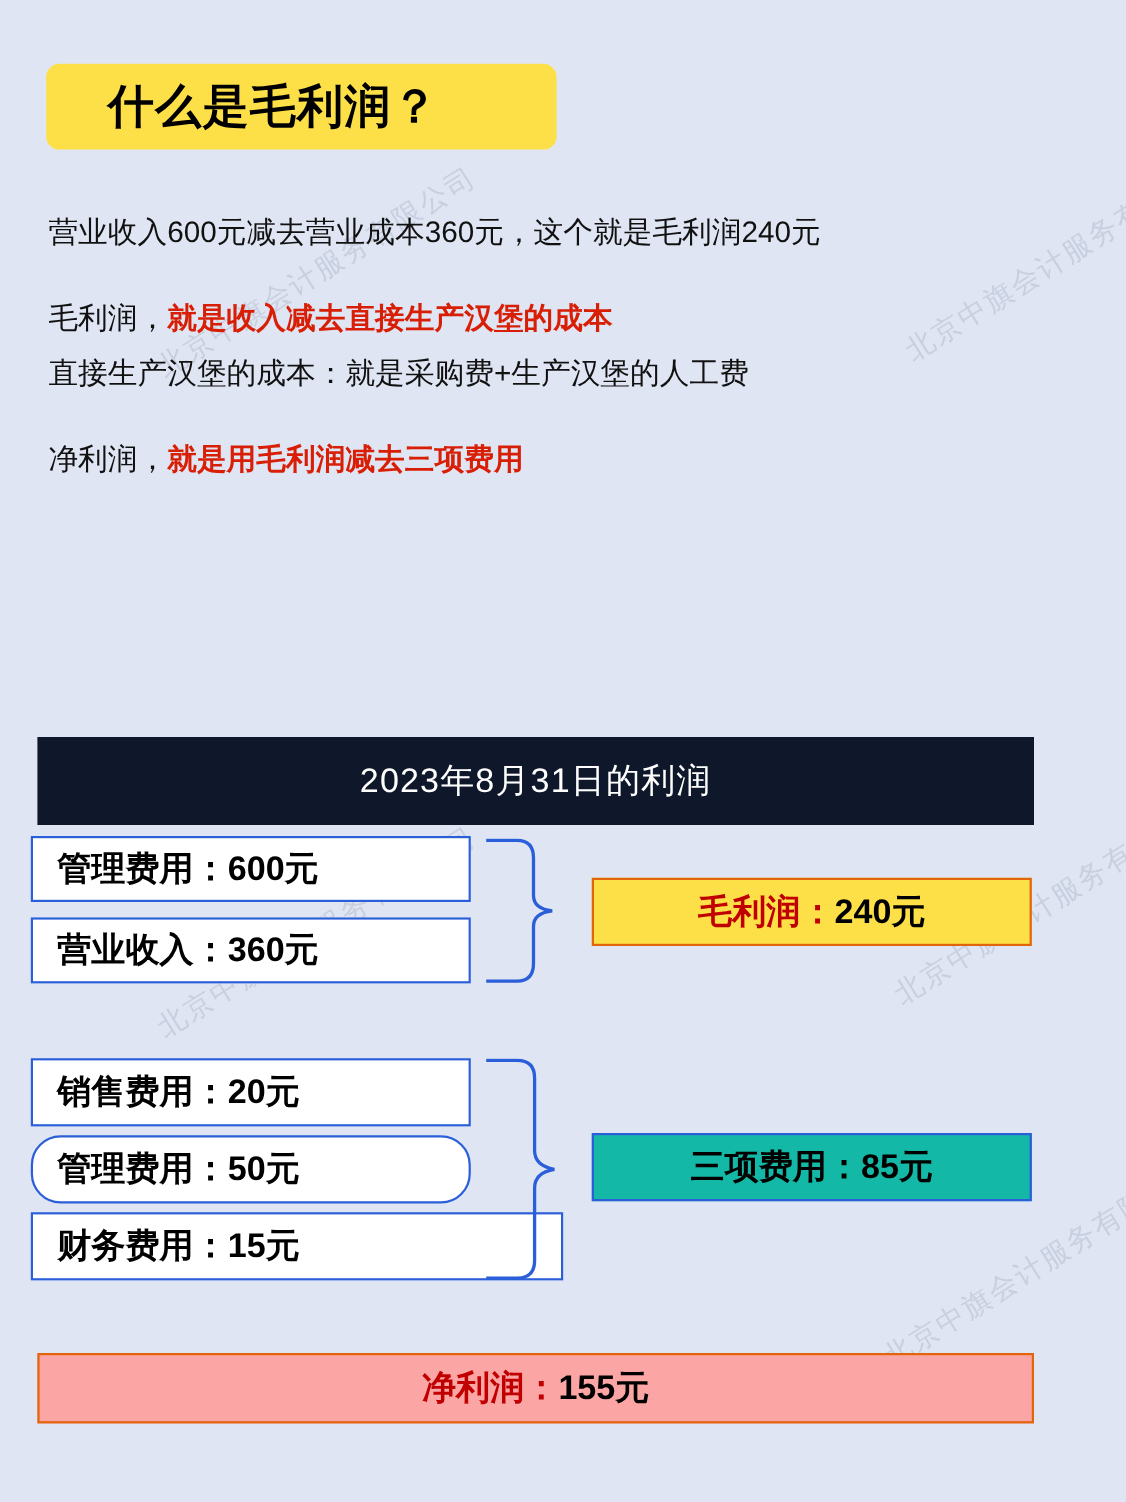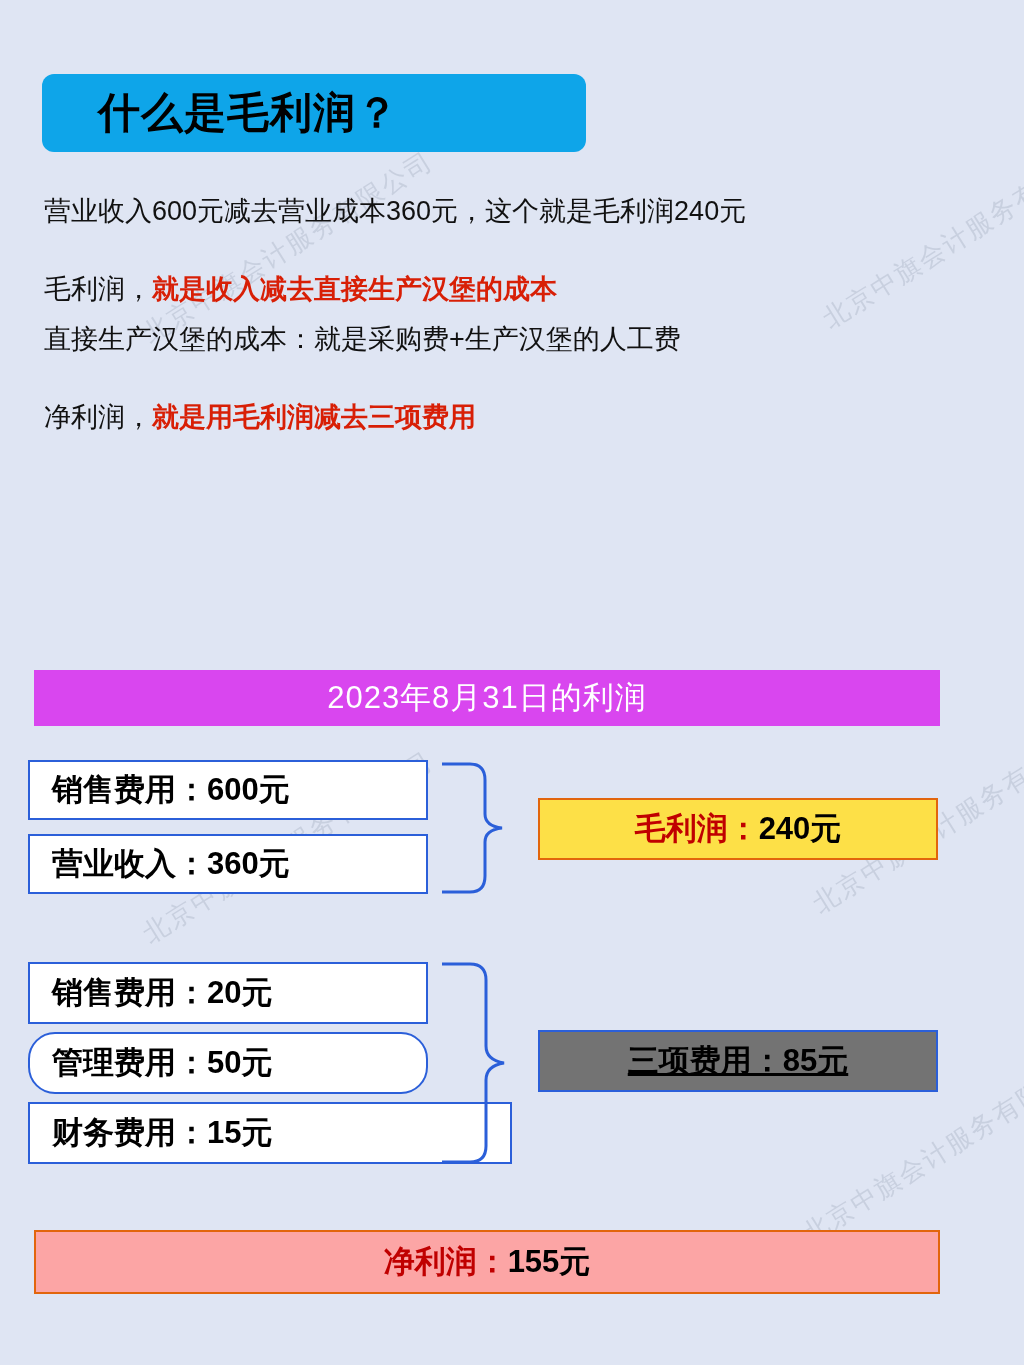--- a/index.html
+++ b/index.html
@@ -24,24 +24,24 @@
     transform: rotate(-32deg);
     white-space: nowrap;
     pointer-events: none;
     letter-spacing: 2px;
   }
 
   
   .title-box {
     position: absolute;
     left: 42px;
-    top: 74px;
-    width: 544px;
+    top: 58px;
+    width: 464px;
     height: 78px;
-    background: #0ea5e9;
+    background: #fde047;
     border-radius: 12px;
     display: flex;
     align-items: center;
   }
   .title-text {
     margin-left: 56px;
     font-size: 42px;
     font-weight: bold;
     color: #000;
     letter-spacing: 1px;
@@ -64,22 +64,22 @@
     font-weight: bold;
   }
   .wrapline { white-space: normal; }
 
   
   .band {
     position: absolute;
     left: 34px;
     top: 670px;
     width: 906px;
-    height: 56px;
-    background: #d946ef;
+    height: 80px;
+    background: #0f172a;
     display: flex;
     align-items: center;
     justify-content: center;
   }
   .band-text {
     color: #ffffff;
     font-size: 31px;
     letter-spacing: 1px;
   }
 
@@ -114,27 +114,26 @@
     color: #000;
     white-space: nowrap;
   }
   .out-cell span em {
     font-style: normal;
     color: #c00000;
   }
 
   .blue-box {
     position: absolute;
-    background: #737373;
+    background: #14b8a6;
     border: 2px solid #2b5fd9;
     box-sizing: border-box;
     display: flex;
     align-items: center;
     justify-content: center;
-    text-decoration: underline;
   }
   .blue-box span {
     font-size: 31px;
     font-weight: bold;
     color: #000;
     white-space: nowrap;
   }
 
   .brace {
     position: absolute;
@@ -189,21 +188,21 @@
   <div class="ln">
     <span>净利润，</span><span class="red">就是用毛利润减去三项费用</span>
   </div>
 </div>
 
 <div class="band">
   <div class="band-text">2023年8月31日的利润</div>
 </div>
 
 <div class="cell" style="left:28px; top:760px; width:400px; height:60px;">
-  <span>销售费用：600元</span>
+  <span>管理费用：600元</span>
 </div>
 <div class="cell" style="left:28px; top:834px; width:400px; height:60px;">
   <span>营业收入：360元</span>
 </div>
 
 <svg class="brace" style="left:440px; top:762px;" width="90" height="132" viewBox="0 0 90 132">
   <path d="M2 2 L30 2 Q45 2 45 18 L45 52 Q45 64 62 66 Q45 68 45 80 L45 114 Q45 130 30 130 L2 130" fill="none" stroke="#2b5fd9" stroke-width="3"></path>
 </svg>
 
 <div class="out-cell" style="left:538px; top:798px; width:400px; height:62px;">

